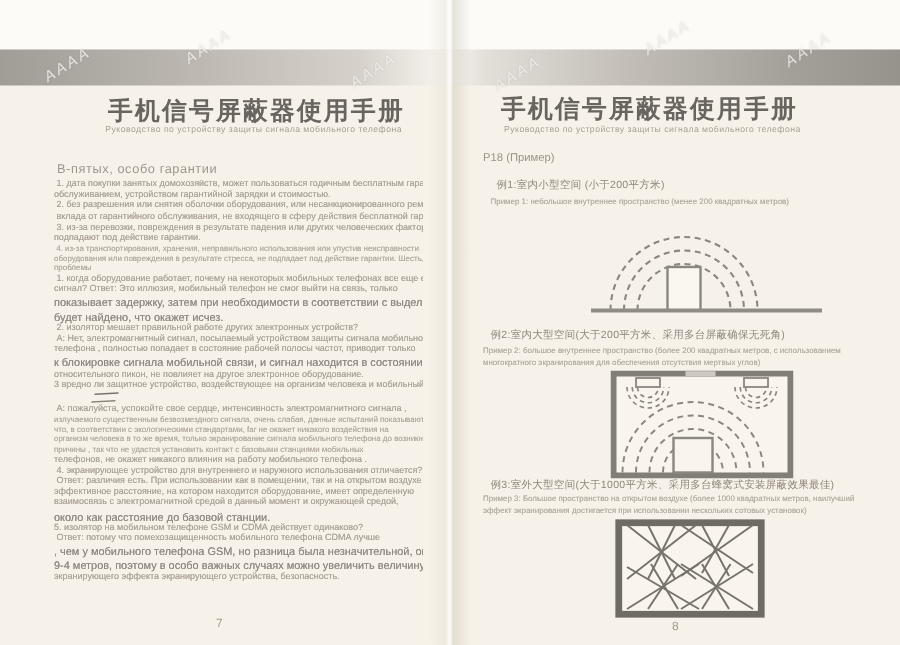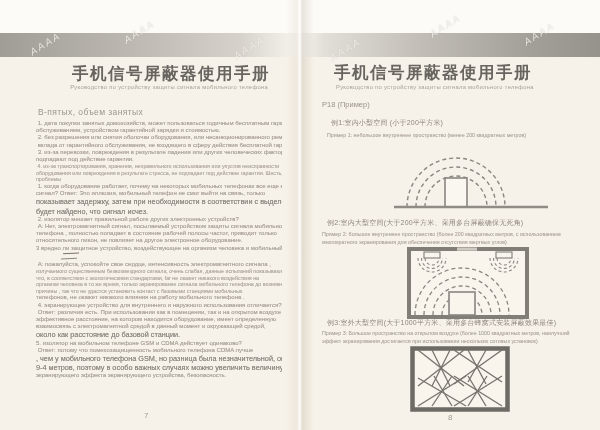--- a/index.html
+++ b/index.html
@@ -66,38 +66,39 @@
       <span class="wm" style="left: 122px; top: 26px;">AAAA</span>
       <span class="wm" style="left: 232px; top: 42px;">AAAA</span>
       <span class="wm" style="left: 328px; top: 44px;">AAAA</span>
       <span class="wm" style="left: 428px; top: 20px;">AAAA</span>
       <span class="wm" style="left: 522px; top: 28px;">AAAA</span>
     </div>
 
   <div class="page left">
     <div class="title-zh">手机信号屏蔽器使用手册</div>
     <div class="title-ru">Руководство по устройству защиты сигнала мобильного телефона</div>
-    <div class="heading">В-пятых, объем занятых</div>
+    <div class="heading">В-пятых, особо гарантии</div>
     <div class="body-block">
         <div class="ln"> 1. дата покупки занятых домохозяйств, может пользоваться годичным бесплатным гарантийным</div>
         <div class="ln">обслуживанием, устройством гарантийной зарядки и стоимостью.</div>
         <div class="ln"> 2. без разрешения или снятия оболочки оборудования, или несанкционированного ремонта, в качестве</div>
         <div class="ln"> вклада от гарантийного обслуживания, не входящего в сферу действия бесплатной гарантии.</div>
         <div class="ln"> 3. из-за перевозки, повреждения в результате падения или других человеческих факторов не</div>
         <div class="ln">подпадают под действие гарантии.</div>
         <div class="ln sm"> 4. из-за транспортирования, хранения, неправильного использования или упустив неисправности</div>
         <div class="ln sm">оборудования или повреждения в результате стресса, не подпадает под действие гарантии. Шесть, распространенный</div>
         <div class="ln sm">проблемы</div>
         <div class="ln"> 1. когда оборудование работает, почему на некоторых мобильных телефонах все еще есть</div>
         <div class="ln">сигнал? Ответ: Это иллюзия, мобильный телефон не смог выйти на связь, только</div>
         <div class="ln lg">показывает задержку, затем при необходимости в соответствии с выделенным ключом</div>
-        <div class="ln lg">будет найдено, что сигнал исчез.</div>
+        <div class="ln lg">будет найдено, что окажет исчез.</div>
         <div class="ln"> 2. изолятор мешает правильной работе других электронных устройств?</div>
         <div class="ln"> А: Нет, электромагнитный сигнал, посылаемый устройством защиты сигнала мобильного</div>
         <div class="ln">телефона , полностью попадает в состояние рабочей полосы частот, приводит только</div>
+        <div class="ln lg">к блокировке сигнала мобильной связи, и сигнал находится в состоянии</div>
         <div class="ln">относительного пикон, не повлияет на другое электронное оборудование.</div>
         <div class="ln">3 вредно ли защитное устройство, воздействующее на организм человека и мобильный телефон</div>
         <div class="mark"></div>
         <div class="ln"> А: пожалуйста, успокойте свое сердце, интенсивность электромагнитного сигнала ,</div>
         <div class="ln sm">излучаемого существенным безвозмездного сигнала, очень слабая, данные испытаний показывают,</div>
         <div class="ln sm">что, в соответствии с экологическими стандартами, far не окажет никакого воздействия на</div>
         <div class="ln sm">организм человека в то же время, только экранирование сигнала мобильного телефона до возникновения</div>
         <div class="ln sm">причины , так что не удастся установить контакт с базовыми станциями мобильных</div>
         <div class="ln">телефонов, не окажет никакого влияния на работу мобильного телефона .</div>
         <div class="ln"> 4. экранирующее устройство для внутреннего и наружного использования отличается?</div>

